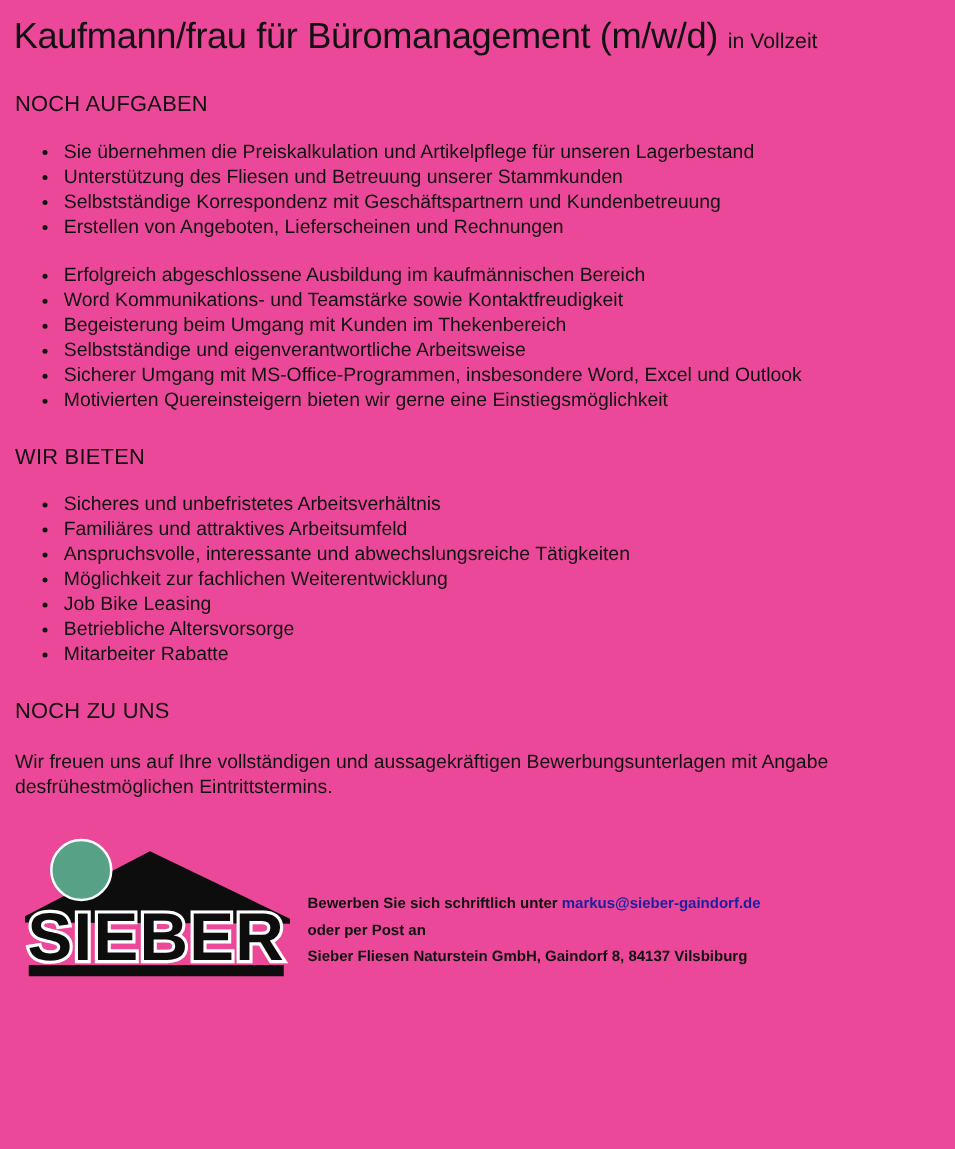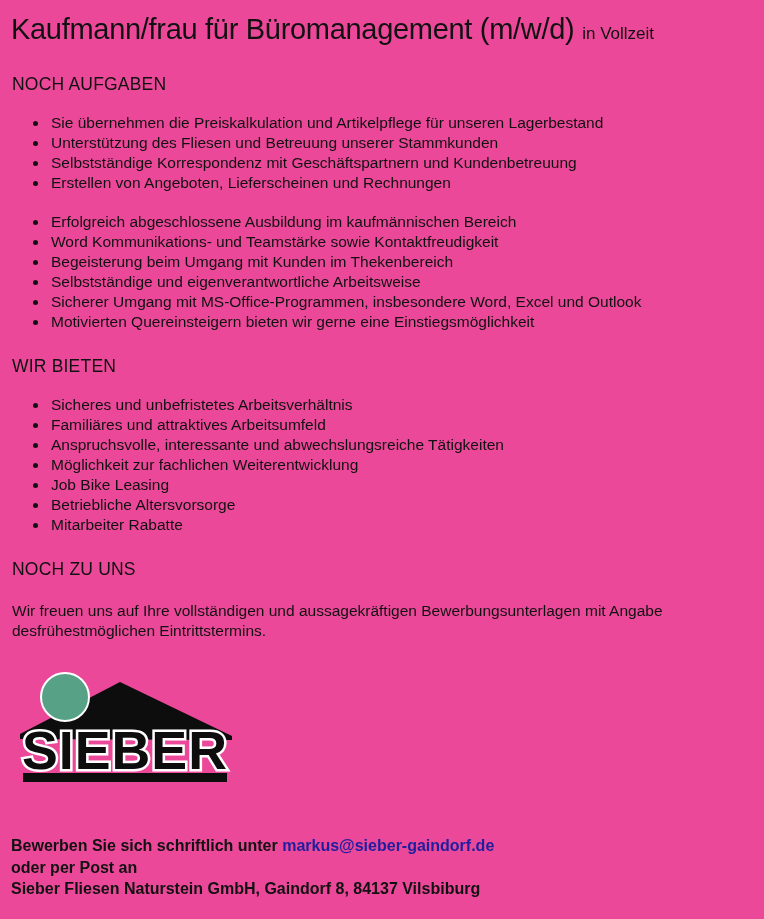--- a/index.html
+++ b/index.html
@@ -53,42 +53,42 @@
   }
   p.body-paragraph {
     margin: 22px 0 0 1px;
     max-width: 742px;
     font-size: 15.5px;
     line-height: 20px;
     color: #111111;
   }
   .footer {
     display: flex;
-    flex-direction: column;
     margin-top: 25px;
   }
   .logo {
     flex: none;
     width: 212px;
     height: 122px;
     margin-left: 9px;
   }
   .logo svg { display: block; width: 100%; height: 100%; }
   .logo .wordmark {
     font-family: "Liberation Sans", sans-serif;
     font-weight: bold;
     letter-spacing: 1px;
     paint-order: stroke fill;
     stroke: #ffffff;
     stroke-width: 5px;
     fill: #0d0d0d;
   }
   .contact {
+    margin-left: 14px;
     margin-top: 47px;
-    font-size: 16px;
+    font-size: 12px;
     font-weight: bold;
     line-height: 21.5px;
     color: #111111;
     white-space: nowrap;
   }
   .email-link {
     color: var(--email-blue, #1e1e9e);
     text-decoration: none;
     cursor: pointer;
   }

